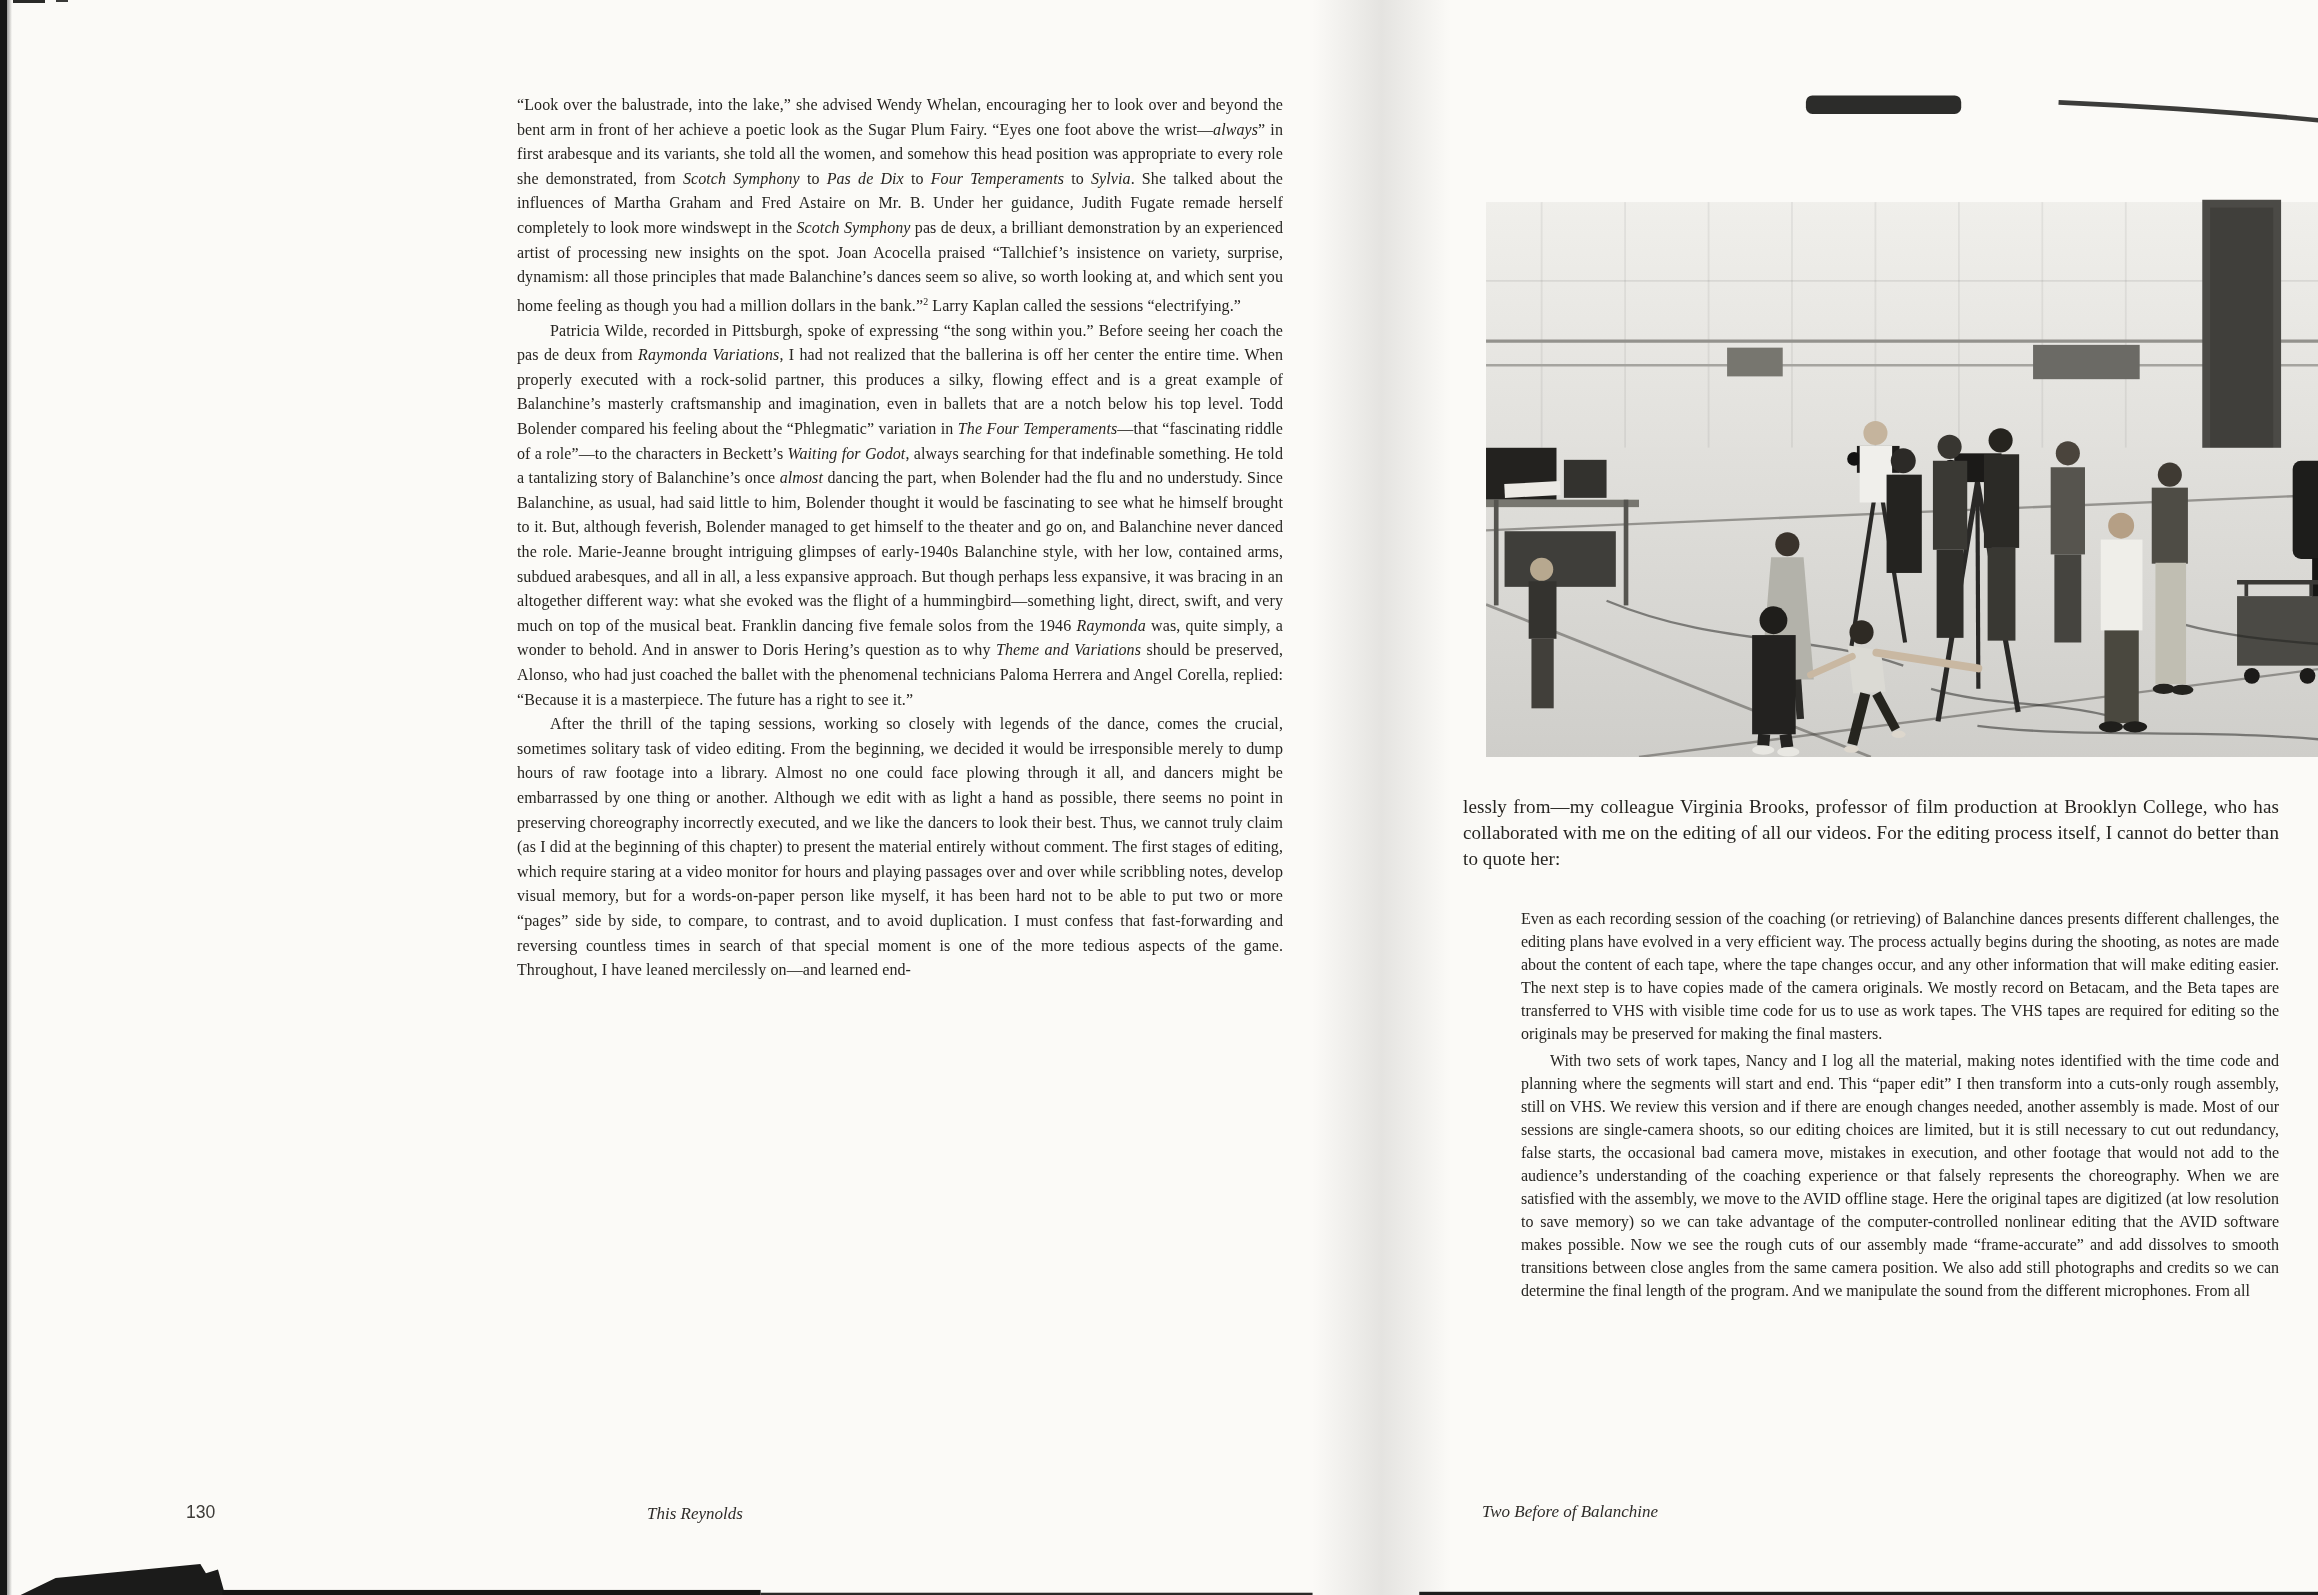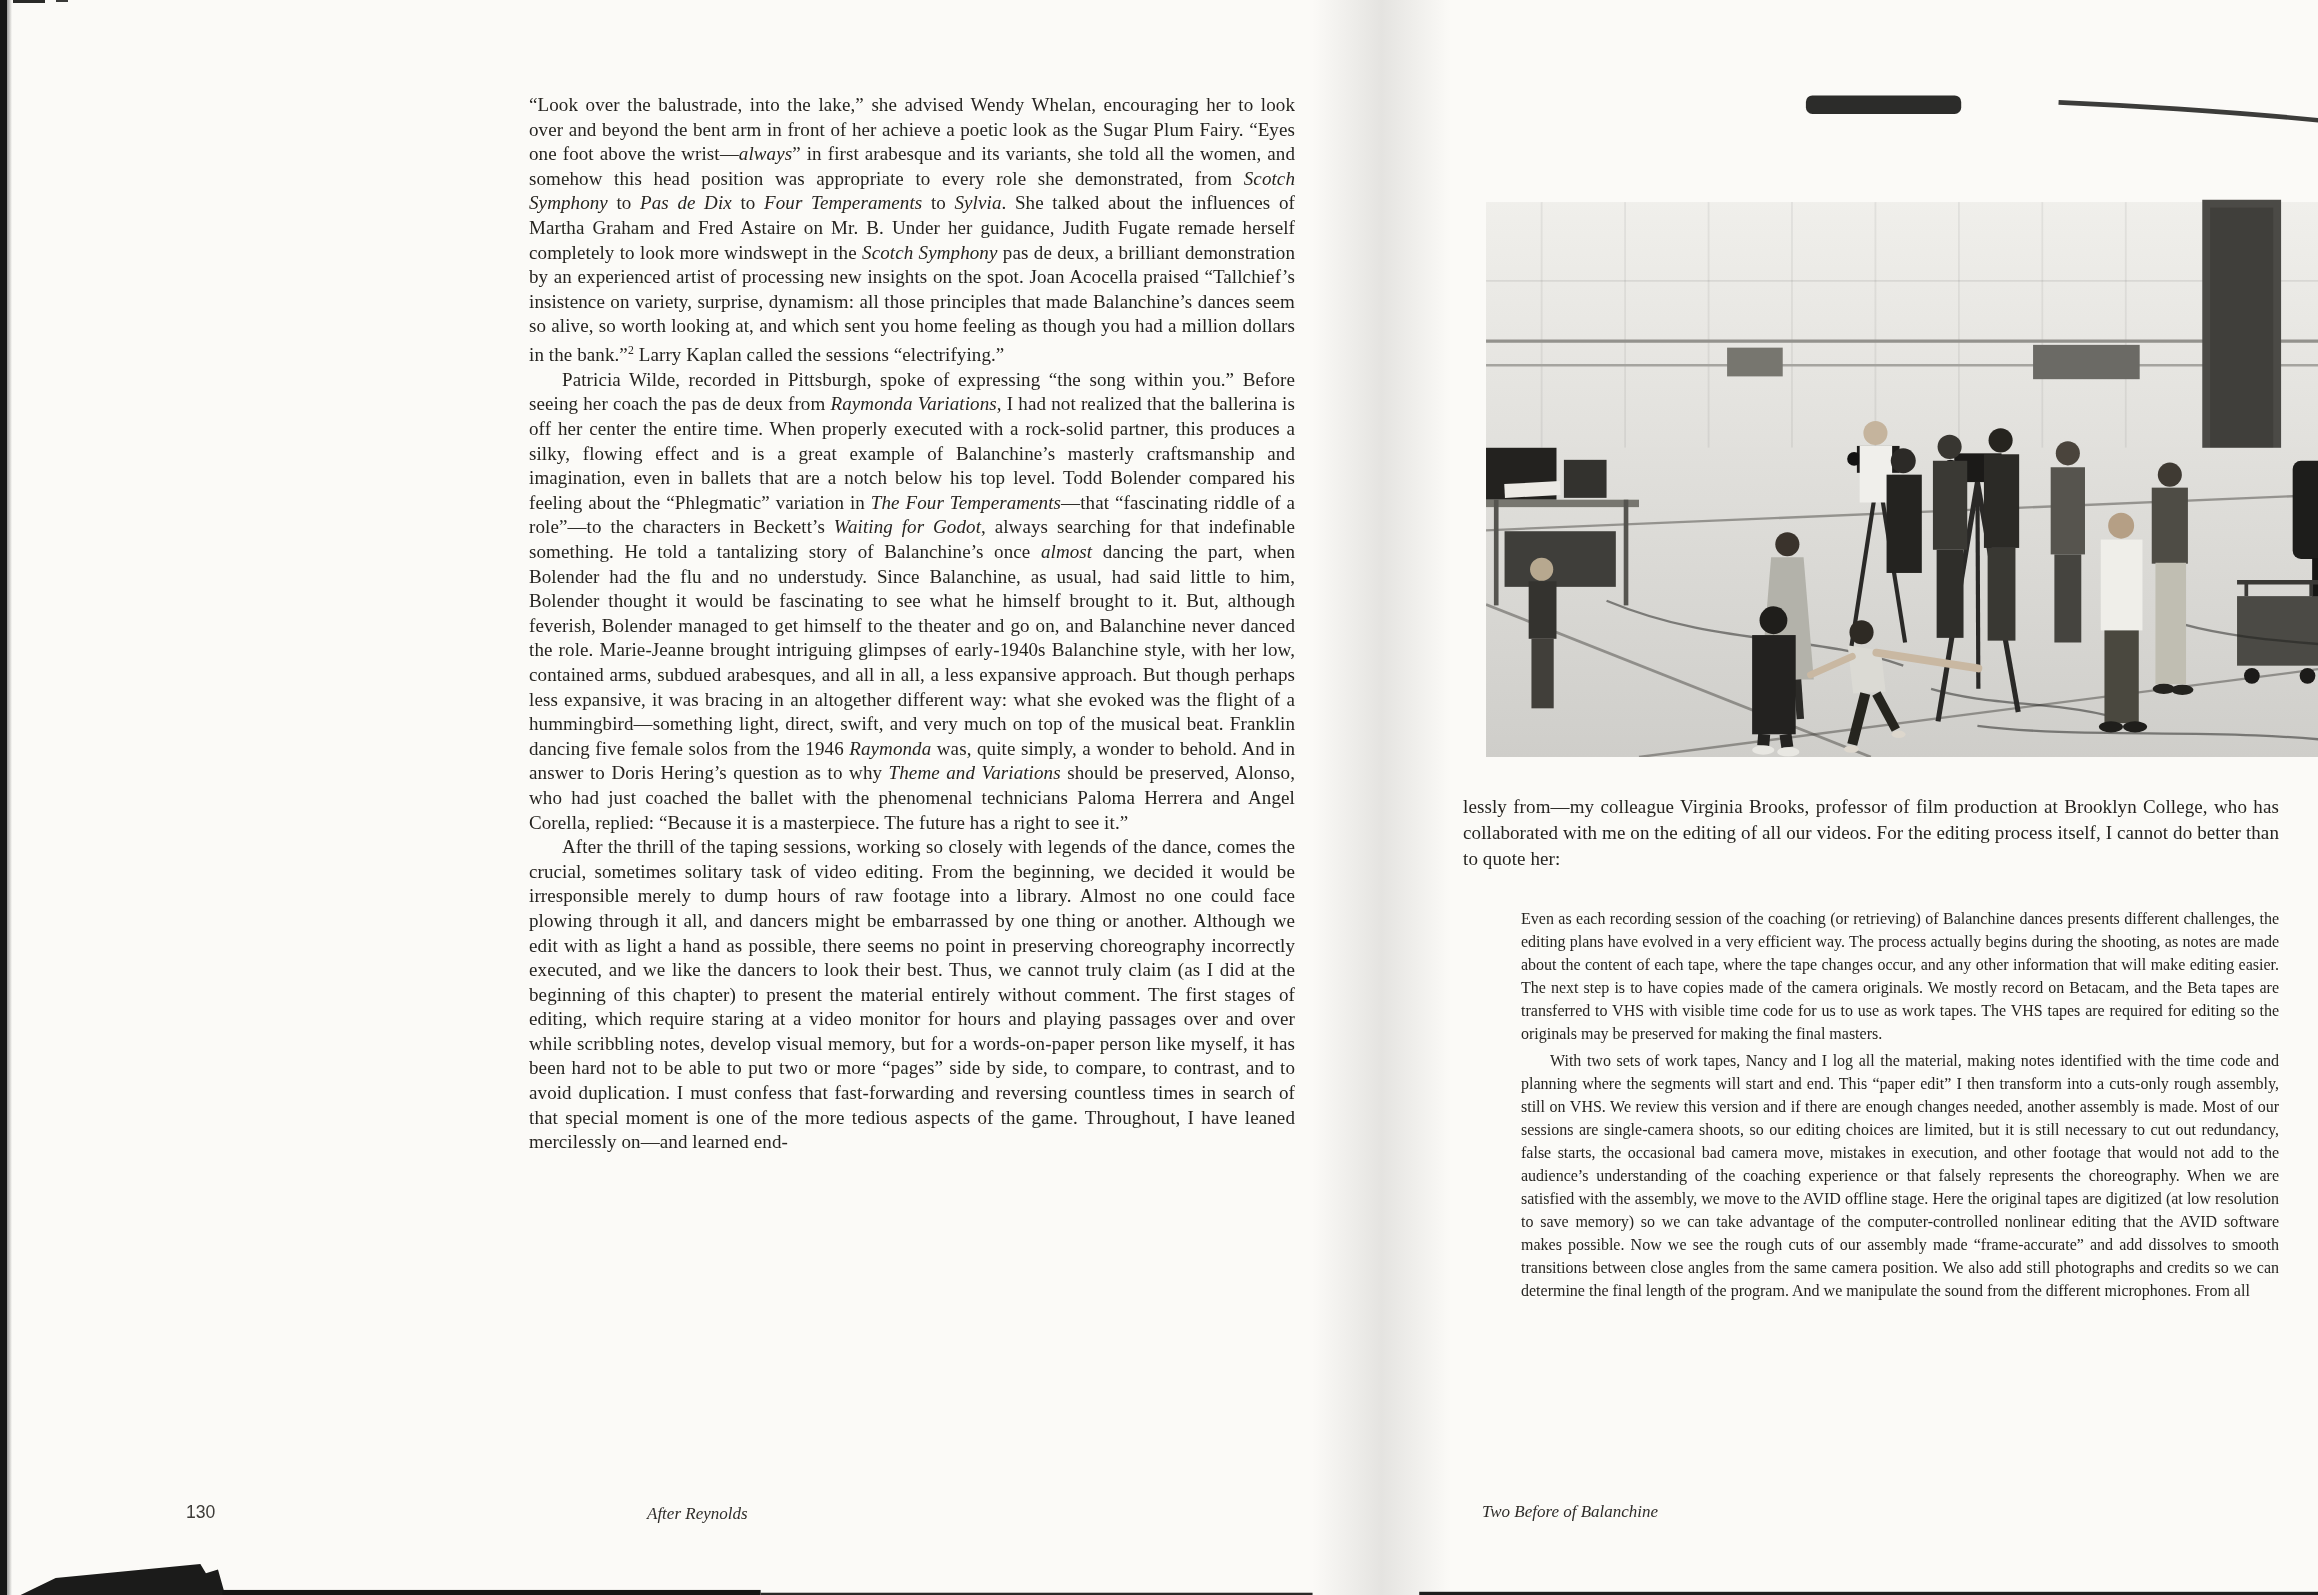--- a/index.html
+++ b/index.html
@@ -8,22 +8,22 @@
   
   .edge-left{position:absolute;left:0;top:0;width:7.4px;height:1596px;background:#171716;}
   .edge-left-soft{position:absolute;left:7.4px;top:0;width:4.6px;height:1596px;
                   background:linear-gradient(to right,rgba(40,40,38,.45),rgba(40,40,38,0));}
   .corner-mark-a{position:absolute;left:13px;top:0;width:32px;height:3.2px;background:#2a2a28;}
   .corner-mark-b{position:absolute;left:56px;top:0;width:12px;height:2.3px;background:#3a3a38;}
   .bottom-wedge{position:absolute;left:0;top:0;width:2697px;height:1596px;pointer-events:none;}
   .gutter{position:absolute;left:1312px;top:0;width:139px;height:1596px;
           background:linear-gradient(to right,rgba(30,28,25,0) 0%,rgba(30,28,25,.10) 50%,rgba(30,28,25,0) 100%);}
   
-  .body-col{position:absolute;left:529px;top:93px;width:766px;
-            font-size:19px;line-height:24.6px;text-align:justify;letter-spacing:0.1px;}
+  .body-col{position:absolute;left:517px;top:93px;width:766px;
+            font-size:16px;line-height:24.6px;text-align:justify;letter-spacing:0.1px;}
   .body-col p{margin:0;}
   .body-col p.indent{text-indent:33px;}
   .pagenum{position:absolute;font-family:"Liberation Sans",sans-serif;font-size:17.6px;color:#3d3b38;}
   .pn-left{left:186px;top:1502px;}
   .footer-ital{position:absolute;font-style:italic;font-size:17px;color:#2e2c29;}
   .fi-left{left:647px;top:1504px;}
   .fi-right{left:1482px;top:1502px;}
   
   .main-photo{position:absolute;left:1486px;top:63px;width:1153px;height:694px;overflow:hidden;}
   .intro-col{position:absolute;left:1463px;top:794px;width:816px;
@@ -40,21 +40,21 @@
 
 <div id="spread">
 
   <div>
     <div class="body-col">
       <p><span>“Look over the balustrade, into the lake,” she advised Wendy Whelan, encouraging her to look over and beyond the bent arm in front of her achieve a poetic look as the Sugar Plum Fairy. “Eyes one foot above the wrist—</span><span style="font-style: italic;">always</span><span>” in first arabesque and its variants, she told all the women, and somehow this head position was appropriate to every role she demonstrated, from </span><span style="font-style: italic;">Scotch Symphony</span><span> to </span><span style="font-style: italic;">Pas de Dix</span><span> to </span><span style="font-style: italic;">Four Temperaments</span><span> to </span><span style="font-style: italic;">Sylvia</span><span>. She talked about the influences of Martha Graham and Fred Astaire on Mr. B. Under her guidance, Judith Fugate remade herself completely to look more windswept in the </span><span style="font-style: italic;">Scotch Symphony</span><span> pas de deux, a brilliant demonstration by an experienced artist of processing new insights on the spot. Joan Acocella praised “Tallchief’s insistence on variety, surprise, dynamism: all those principles that made Balanchine’s dances seem so alive, so worth looking at, and which sent you home feeling as though you had a million dollars in the bank.”</span><span style="font-size: 0.62em; vertical-align: super;">2</span><span> Larry Kaplan called the sessions “electrifying.”</span></p>
       <p class="indent"><span>Patricia Wilde, recorded in Pittsburgh, spoke of expressing “the song within you.” Before seeing her coach the pas de deux from </span><span style="font-style: italic;">Raymonda Variations</span><span>, I had not realized that the ballerina is off her center the entire time. When properly executed with a rock-solid partner, this produces a silky, flowing effect and is a great example of Balanchine’s masterly craftsmanship and imagination, even in ballets that are a notch below his top level. Todd Bolender compared his feeling about the “Phlegmatic” variation in </span><span style="font-style: italic;">The Four Temperaments</span><span>—that “fascinating riddle of a role”—to the characters in Beckett’s </span><span style="font-style: italic;">Waiting for Godot</span><span>, always searching for that indefinable something. He told a tantalizing story of Balanchine’s once </span><span style="font-style: italic;">almost</span><span> dancing the part, when Bolender had the flu and no understudy. Since Balanchine, as usual, had said little to him, Bolender thought it would be fascinating to see what he himself brought to it. But, although feverish, Bolender managed to get himself to the theater and go on, and Balanchine never danced the role. Marie-Jeanne brought intriguing glimpses of early-1940s Balanchine style, with her low, contained arms, subdued arabesques, and all in all, a less expansive approach. But though perhaps less expansive, it was bracing in an altogether different way: what she evoked was the flight of a hummingbird—something light, direct, swift, and very much on top of the musical beat. Franklin dancing five female solos from the 1946 </span><span style="font-style: italic;">Raymonda</span><span> was, quite simply, a wonder to behold. And in answer to Doris Hering’s question as to why </span><span style="font-style: italic;">Theme and Variations</span><span> should be preserved, Alonso, who had just coached the ballet with the phenomenal technicians Paloma Herrera and Angel Corella, replied: “Because it is a masterpiece. The future has a right to see it.”</span></p>
       <p class="indent"><span>After the thrill of the taping sessions, working so closely with legends of the dance, comes the crucial, sometimes solitary task of video editing. From the beginning, we decided it would be irresponsible merely to dump hours of raw footage into a library. Almost no one could face plowing through it all, and dancers might be embarrassed by one thing or another. Although we edit with as light a hand as possible, there seems no point in preserving choreography incorrectly executed, and we like the dancers to look their best. Thus, we cannot truly claim (as I did at the beginning of this chapter) to present the material entirely without comment. The first stages of editing, which require staring at a video monitor for hours and playing passages over and over while scribbling notes, develop visual memory, but for a words-on-paper person like myself, it has been hard not to be able to put two or more “pages” side by side, to compare, to contrast, and to avoid duplication. I must confess that fast-forwarding and reversing countless times in search of that special moment is one of the more tedious aspects of the game. Throughout, I have leaned mercilessly on—and learned end-</span></p>
     </div>
     <div class="pagenum pn-left">130</div>
-    <div class="footer-ital fi-left">After Reynolds</div>
+    <div class="footer-ital fi-left">This Reynolds</div>
   </div>
 
   <div>
 
     <div class="main-photo">
       <svg width="1153" height="694" viewBox="0 0 2487 1497">
         <defs>
           <linearGradient id="floorG" x1="0" y1="0" x2="0" y2="1">
             <stop offset="0" stop-color="#e1e0dc"></stop>
               <stop offset="1" stop-color="#cfceca"></stop>

